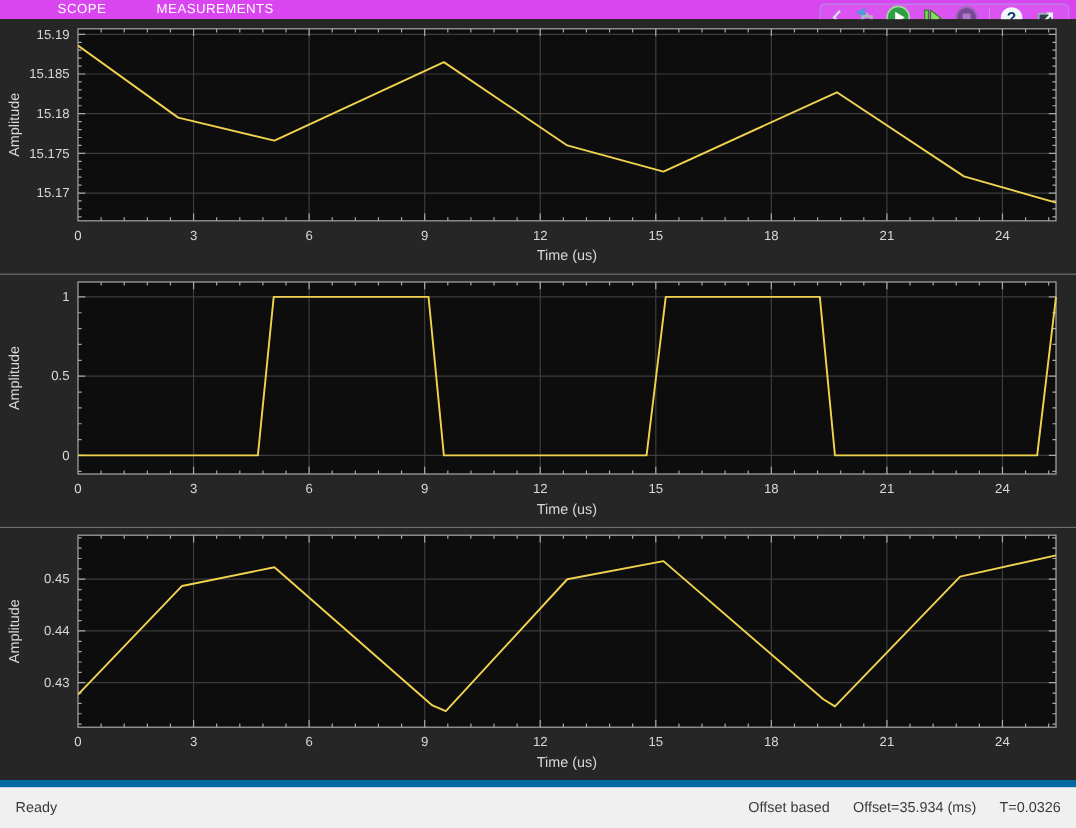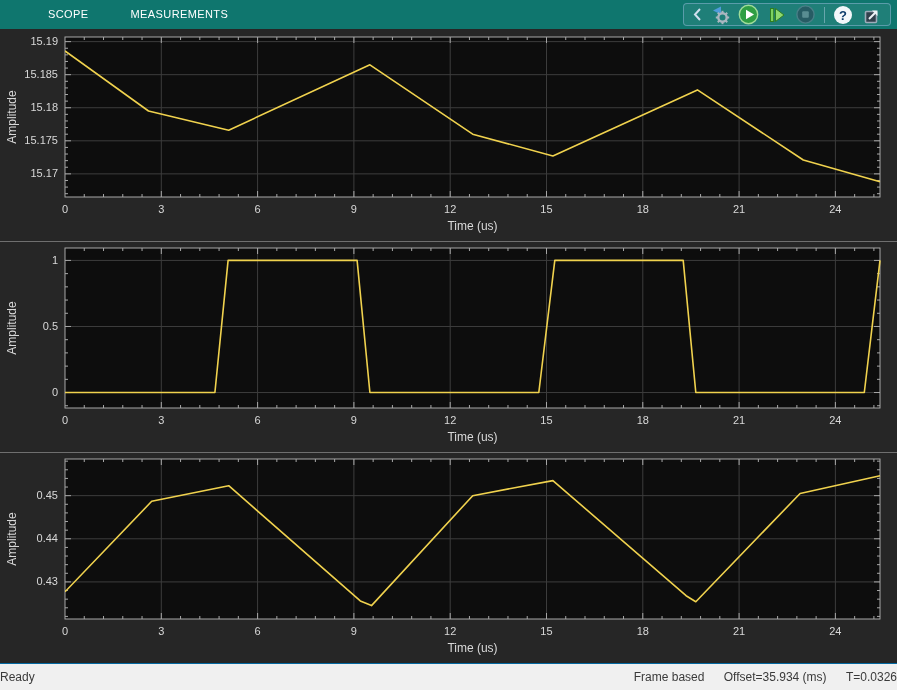--- a/index.html
+++ b/index.html
@@ -6,21 +6,21 @@
   html,body { width:897px; height:690px; }
   body {
     font-family: "Liberation Sans", sans-serif;
     background:#262626;
     overflow:hidden;
   }
   .window { width:897px; height:690px; display:flex; flex-direction:column; background:#262626; position:relative; }
 
   
   .tabbar {
-    height:29px; background:#0f766e; display:flex; align-items:center;
+    height:16px; background:#d946ef; display:flex; align-items:center;
     padding-left:34px; position:relative; flex:0 0 auto;
   }
   .tab {
     color:#ffffff; font-size:11px; letter-spacing:.4px; line-height:29px;
     padding:0 14px; margin-right:14px; cursor:default;
   }
   .toolbar {
     position:absolute; right:6px; top:3px; height:23px;
     display:flex; align-items:center; gap:8px; padding:0 9px;
     background:rgba(255,255,255,.07);
@@ -34,23 +34,23 @@
   .panel { position:relative; background:#262626; flex:0 0 auto; }
   .panel-1 { height:212px; }
   .panel-2 { height:211px; border-top:1px solid #6f6f6f; }
   .panel-3 { height:211px; border-top:1px solid #6f6f6f; }
   .panel svg { display:block; margin-top:2px; }
   .panel-2 svg, .panel-3 svg { margin-top:0; }
   svg text { font-family:"Liberation Sans", sans-serif; }
 
   
   .statusbar {
-    height:27px; background:#f0f0f0; border-top:1px solid #0369a1;
+    height:27px; background:#f0f0f0; border-top:6px solid #0369a1;
     display:flex; align-items:center; justify-content:space-between;
-    padding:0 0; font-size:12px; color:#3a3a3a; flex:1 1 auto;
+    padding:0 13px; font-size:12px; color:#3a3a3a; flex:1 1 auto;
   }
   .status-right span { margin-left:16px; }
 </style>
 </head>
 <body>
 
 <div class="window">
 
   <div class="tabbar">
     <span class="tab">SCOPE</span>
@@ -581,18 +581,18 @@
         <text x="58" y="89.28436657681942" fill="#d8d8d8" font-size="11" text-anchor="end">0.44</text>
         <text x="58" y="132.41105121293805" fill="#d8d8d8" font-size="11" text-anchor="end">0.43</text>
         <text x="472.5" y="199" fill="#d8d8d8" font-size="12" text-anchor="middle">Time (us)</text>
         <text x="16" y="86" fill="#d8d8d8" font-size="12" text-anchor="middle" transform="rotate(-90 16 86)">Amplitude</text>
       </svg>
     </div>
 
   <div class="statusbar">
     <span class="status-left">Ready</span>
     <span class="status-right">
-      <span>Frame based</span>
+      <span>Offset based</span>
       <span>Offset=35.934 (ms)</span>
       <span>T=0.0326</span>
     </span>
   </div>
 </div>
 
 </body></html>

